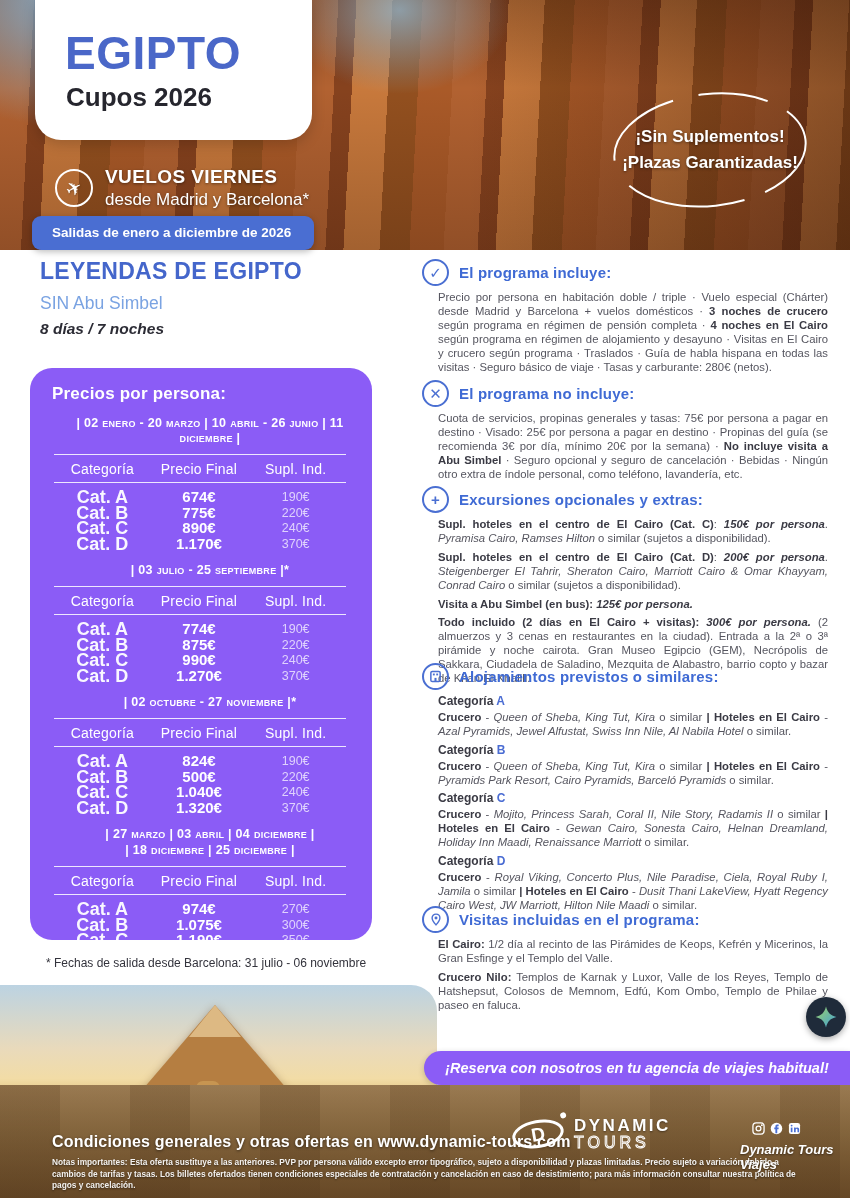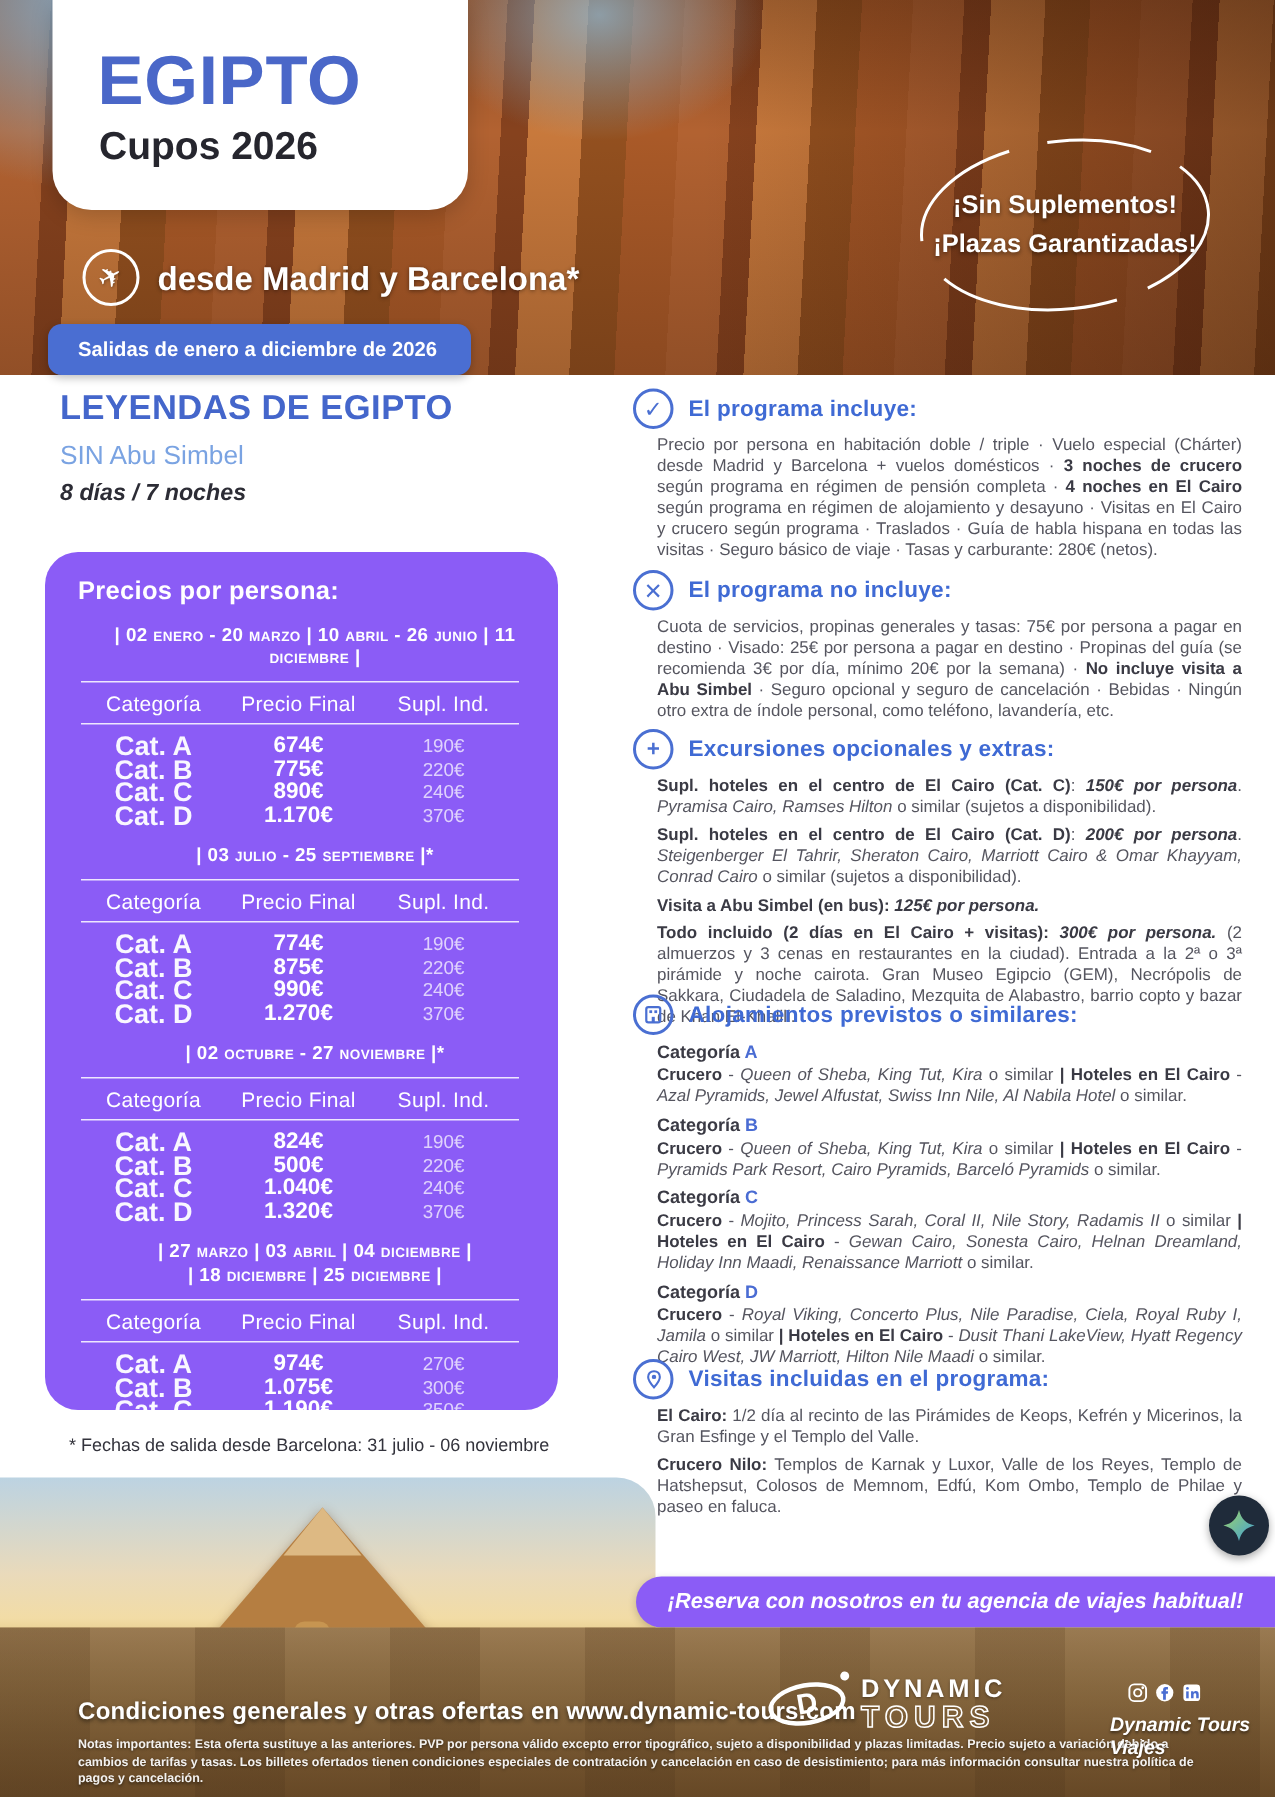--- a/index.html
+++ b/index.html
@@ -31,21 +31,21 @@
   .badge .bl{position:relative;font-size:17px;font-weight:700;line-height:26px;text-shadow:0 1px 3px rgba(0,0,0,.45);}
   .badge .bl:first-of-type{margin-top:22px;}
   .flights{position:absolute;left:55px;top:166px;display:flex;align-items:center;gap:12px;color:#fff;}
   .plane-circle{
     width:38px;height:38px;border:2.5px solid #fff;border-radius:50%;
     display:flex;align-items:center;justify-content:center;font-size:19px;color:#fff;
     text-shadow:0 1px 2px rgba(0,0,0,.35);box-sizing:border-box;
   }
   .plane-circle span{display:block;transform:rotate(-28deg);}
   .flights .f1{font-size:19px;font-weight:800;letter-spacing:.4px;text-shadow:0 1px 3px rgba(0,0,0,.45);}
-  .flights .f2{font-size:22px;font-weight:700;margin-top:2px;text-shadow:0 1px 3px rgba(0,0,0,.45);}
+  .flights .f2{font-size:17px;font-weight:400;margin-top:2px;text-shadow:0 1px 3px rgba(0,0,0,.45);}
   .departures-bar{
     position:absolute;left:32px;top:216px;height:34px;width:262px;background:#4a6ed2;border-radius:9px;
     color:#fff;font-size:13.5px;font-weight:700;line-height:34px;padding-left:20px;
     box-shadow:0 2px 6px rgba(0,0,0,.25);
   }
   
   .program-title{position:absolute;left:40px;top:258px;font-size:23px;font-weight:800;color:#4466cb;letter-spacing:.3px;}
   .program-sub{position:absolute;left:40px;top:293px;font-size:17.5px;color:#7aa3e2;font-weight:500;}
   .duration{position:absolute;left:40px;top:320px;font-size:15.5px;font-weight:700;font-style:italic;color:#2c2c35;}
   .price-box{
@@ -112,21 +112,21 @@
   .footer-legal{position:absolute;left:52px;top:1157px;width:752px;color:rgba(255,255,255,.93);font-size:8.3px;line-height:11.5px;font-weight:600;text-shadow:0 1px 2px rgba(0,0,0,.5);}
   .brand{position:absolute;left:512px;top:1117px;display:flex;align-items:center;gap:10px;color:#fff;}
   .brand-ellipse{
     width:52px;height:28px;border:3.5px solid #fff;border-radius:50%;transform:rotate(-10deg);
     display:flex;align-items:center;justify-content:center;position:relative;box-sizing:border-box;
   }
   .brand-ellipse .d{font-size:19px;font-weight:800;line-height:1;}
   .brand-ellipse::after{content:"";position:absolute;right:-8px;top:-6px;width:6px;height:6px;background:#fff;border-radius:50%;}
   .brand-words{display:flex;flex-direction:column;line-height:1;}
   .brand-words .w1{font-size:17px;font-weight:800;letter-spacing:2.5px;text-shadow:0 1px 2px rgba(0,0,0,.4);}
-  .brand-words .w2{font-size:20px;font-weight:700;letter-spacing:4px;color:transparent;-webkit-text-stroke:1px #fff;margin-top:1px;}
+  .brand-words .w2{font-size:16px;font-weight:400;letter-spacing:4px;color:transparent;-webkit-text-stroke:1px #fff;margin-top:1px;}
   .socials{position:absolute;left:752px;top:1122px;display:flex;gap:5px;align-items:center;}
   .soc{width:13px;height:13px;display:flex;align-items:center;justify-content:center;cursor:pointer;}
   .social-caption{position:absolute;left:740px;top:1142px;font-size:13px;font-style:italic;color:#fff;text-shadow:0 1px 2px rgba(0,0,0,.5);font-weight:bold;}
 </style>
 </head>
 <body>
 
 <div class="hero">
   <div class="title-card">
     <div class="t1">EGIPTO</div>
@@ -139,20 +139,21 @@
     </svg>
     <div class="bl">¡Sin Suplementos!</div>
     <div class="bl">¡Plazas Garantizadas!</div>
   </div>
 
   <div class="flights">
     <div class="plane-circle">
         <span>✈</span>
       </div>
     <div>
+      <div class="f1">VUELOS VIERNES</div>
       <div class="f2">desde Madrid y Barcelona*</div>
     </div>
   </div>
 
   <div class="departures-bar">Salidas de enero a diciembre de 2026</div>
 </div>
 
 <div class="program-title">LEYENDAS DE EGIPTO</div>
 <div class="program-sub">SIN Abu Simbel</div>
 <div class="duration">8 días / 7 noches</div>

